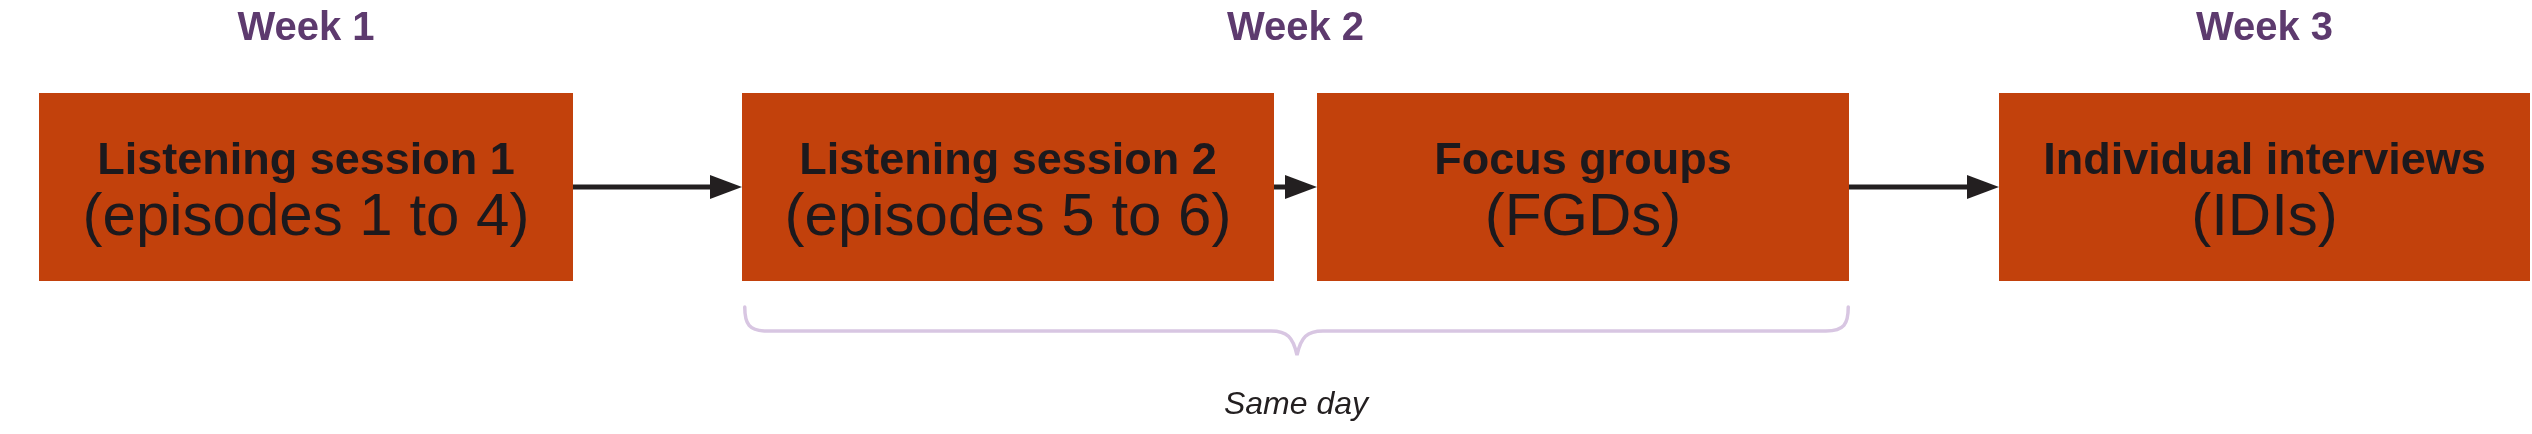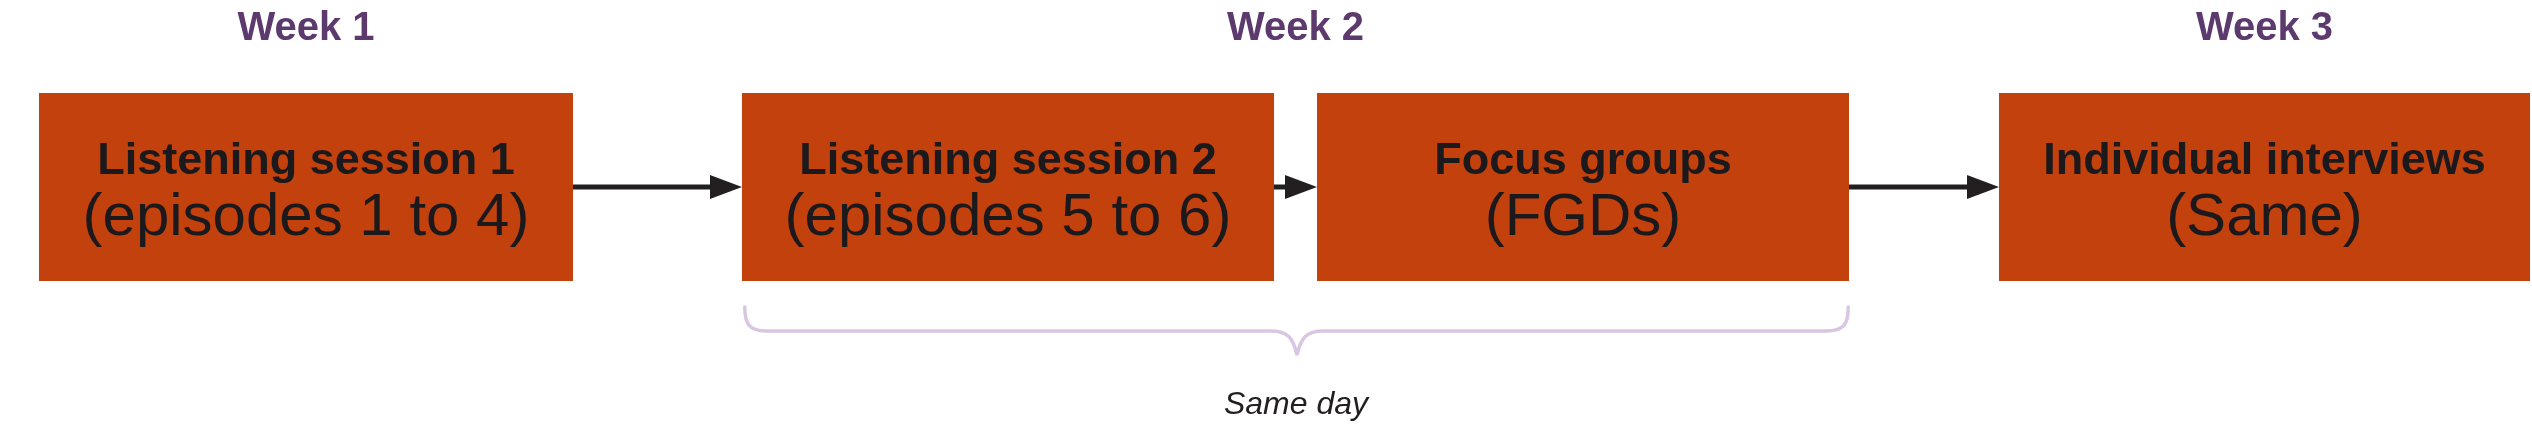--- a/index.html
+++ b/index.html
@@ -111,21 +111,21 @@
     <div class="box-subtitle">(episodes 5 to 6)</div>
   </div>
 
   <div class="process-box box-3">
     <div class="box-title">Focus groups</div>
     <div class="box-subtitle">(FGDs)</div>
   </div>
 
   <div class="process-box box-4">
     <div class="box-title">Individual interviews</div>
-    <div class="box-subtitle">(Same)</div>
+    <div class="box-subtitle">(IDIs)</div>
   </div>
 
   <svg class="arrow-svg arrow-1" viewBox="0 0 169 34" aria-hidden="true">
     <line x1="0" y1="17" x2="139" y2="17" stroke="#231f20" stroke-width="5"></line>
     <polygon points="137,5 169,17 137,29" fill="#231f20"></polygon>
   </svg>
 
   <svg class="arrow-svg arrow-2" viewBox="0 0 43 34" aria-hidden="true">
     <line x1="0" y1="17" x2="14" y2="17" stroke="#231f20" stroke-width="5"></line>
     <polygon points="11,5 43,17 11,29" fill="#231f20"></polygon>

